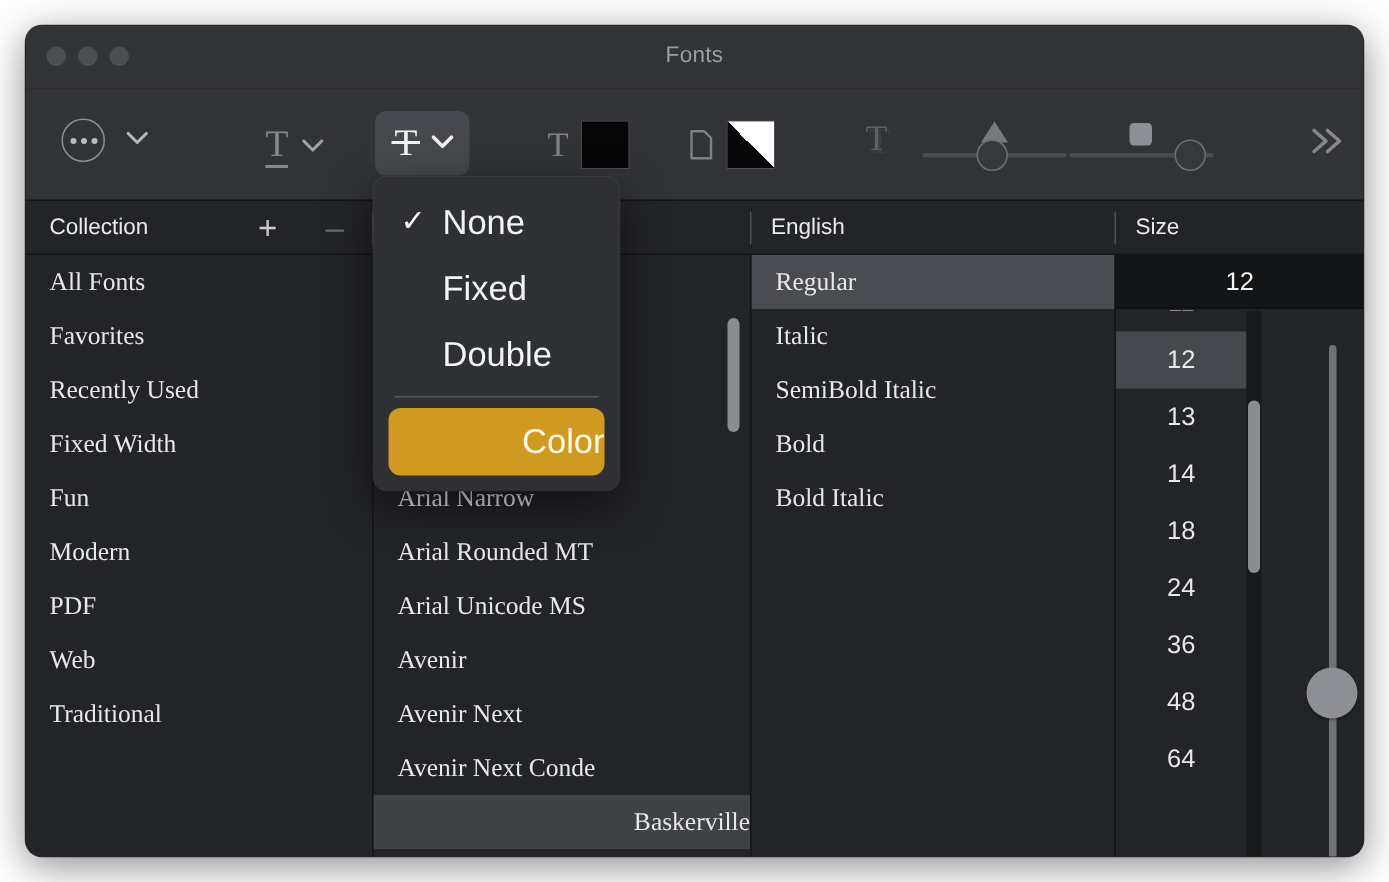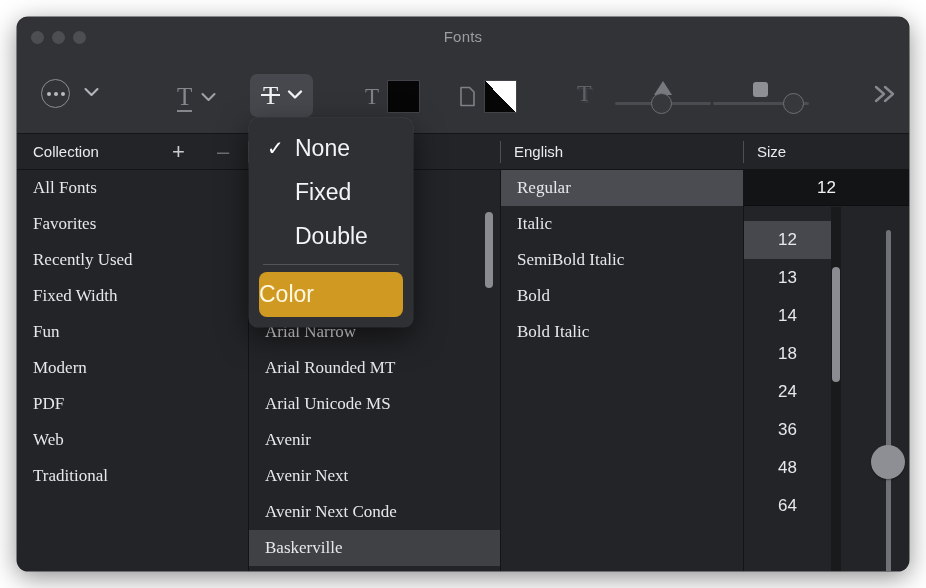--- a/index.html
+++ b/index.html
@@ -117,21 +117,21 @@
   .pane { position: absolute; top: 0; bottom: 0; overflow: hidden; }
   .pane-sep { position: absolute; top: 0; bottom: 0; width: 1px; background: #131416; }
 
   .row {
     height: 36px; line-height: 36px;
     padding-left: 16px;
     font-size: 17px; color: #e7e8ea;
     white-space: nowrap; overflow: hidden; font-family: Liberation Serif, serif;
   }
   .row.sel { background: #4a4c51; }
-  .row.sel-dim { background: #3f4145; }
+  .row.sel-dim { background: #3f4145; text-align: right; }
 
   
   .size-field {
     height: 36px; line-height: 36px;
     text-align: center;
     font-size: 17px; color: #f2f3f4;
     background: #131416;
     border-bottom: 1px solid #0d0e0f;
   }
   .size-row {
@@ -177,21 +177,21 @@
     position: absolute; left: 18px; top: 0;
     font-size: 20px; color: #ffffff; line-height: 44px;
   }
   .menu-sep { height: 1px; background: #52545a; margin: 6px 14px 7px; }
   .menu-item.accent {
     margin: 0 10px;
     height: 45px; line-height: 45px;
     border-radius: 8px;
     background: #d09a22;
     color: #fff8e2;
-    padding-left: 0; text-align: left;
+    padding-left: 0; text-align: right;
   }
 </style>
 </head>
 <body>
 
 <div id="root">
   <div class="window">
 
     <div class="titlebar">
       <div class="traffic">

